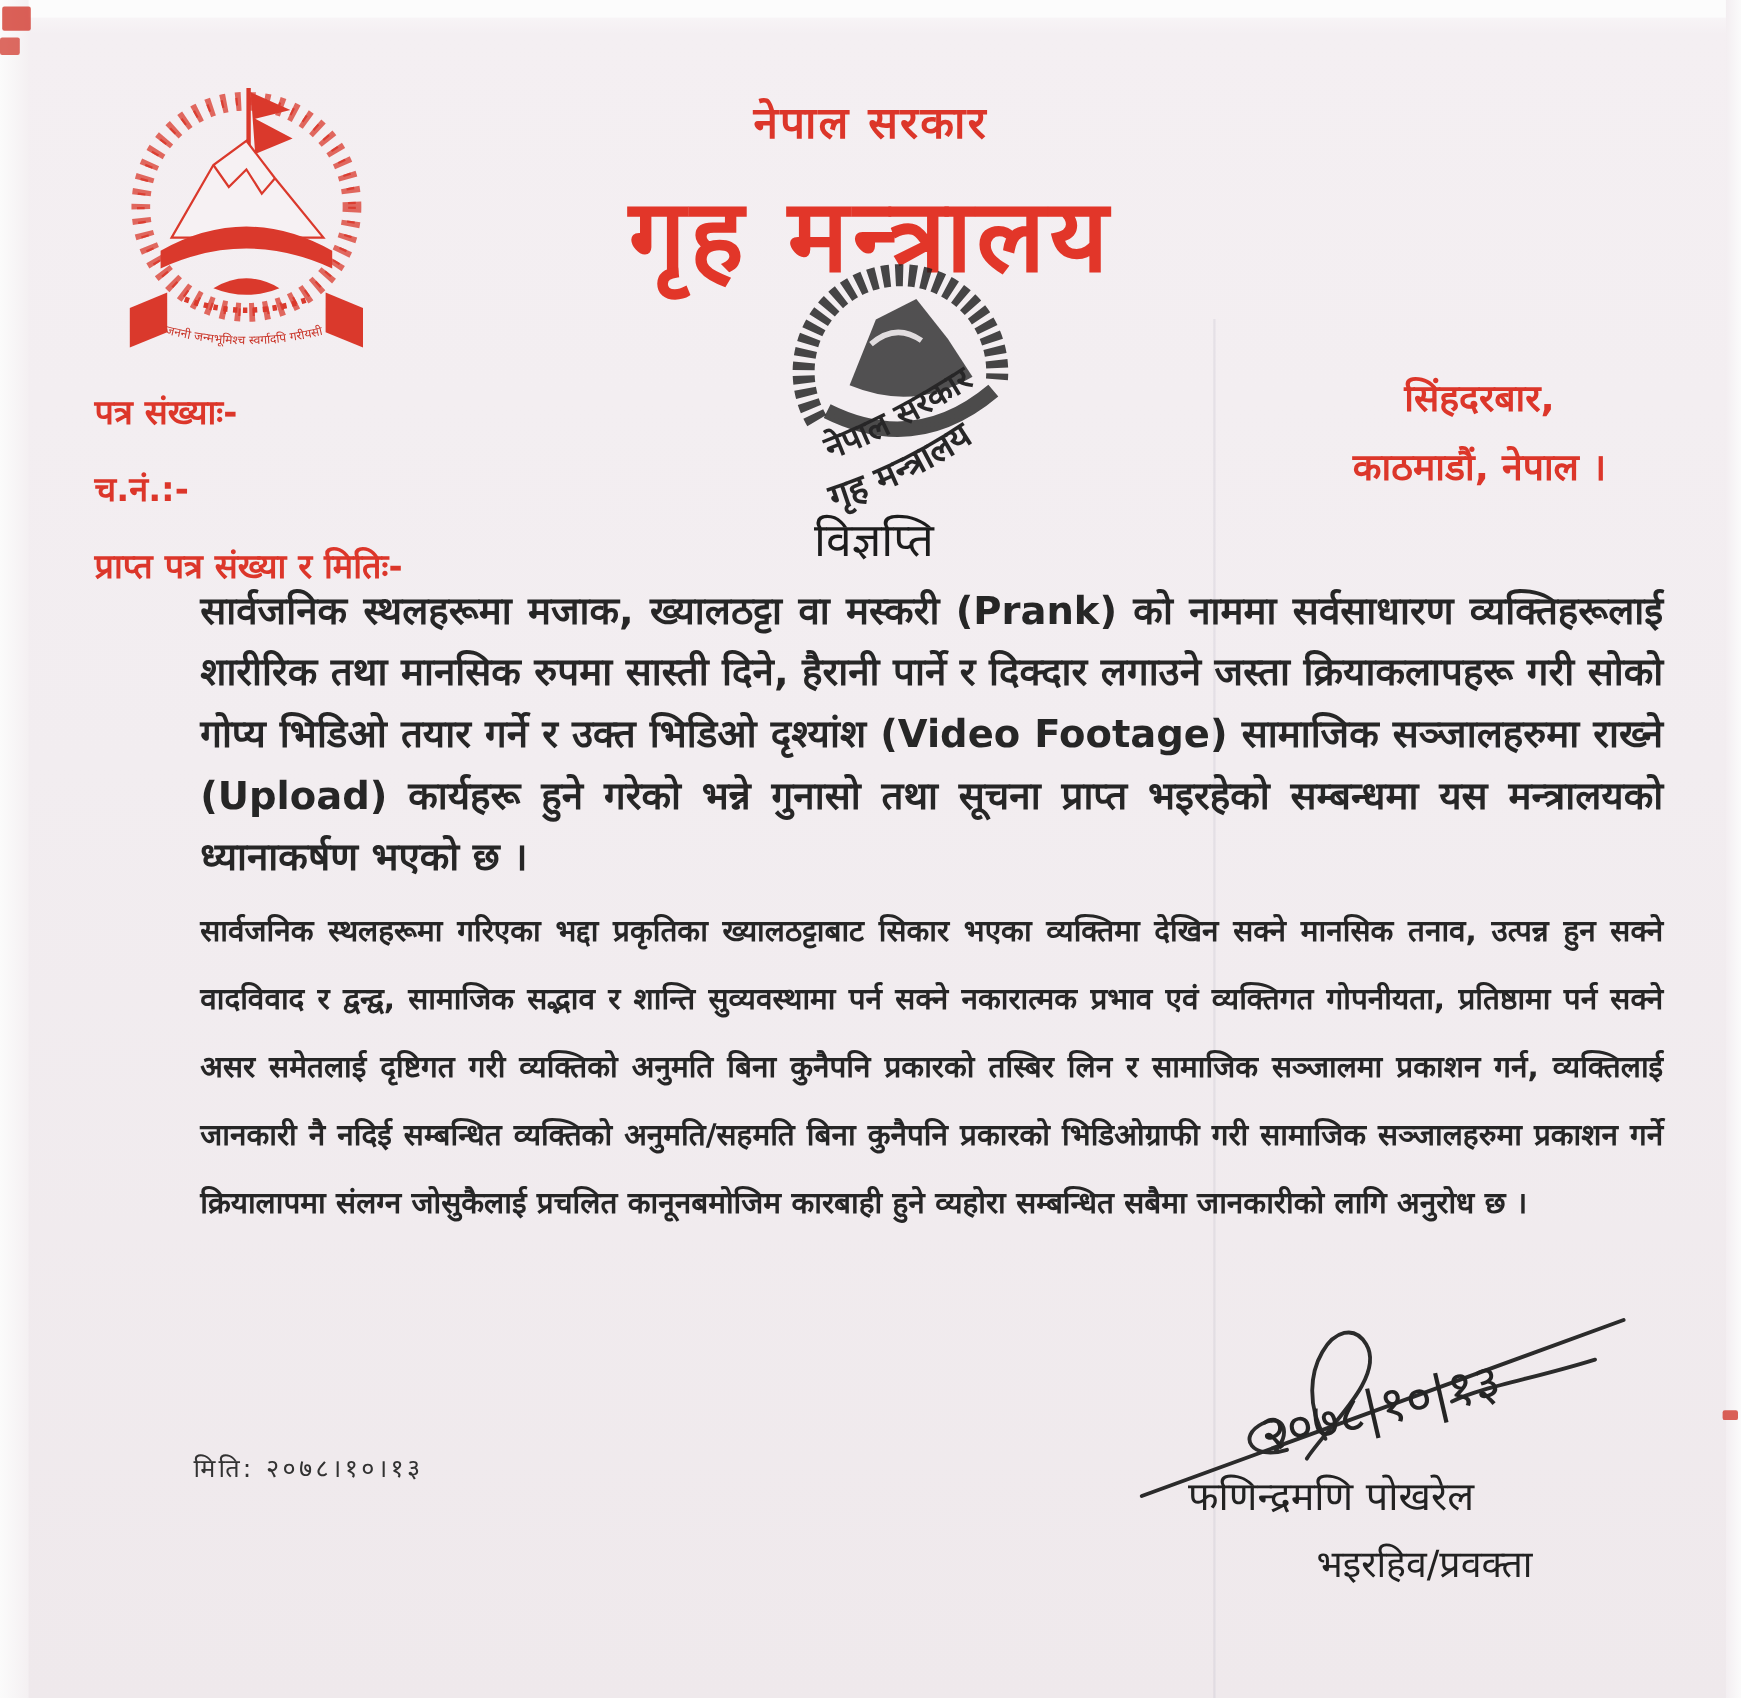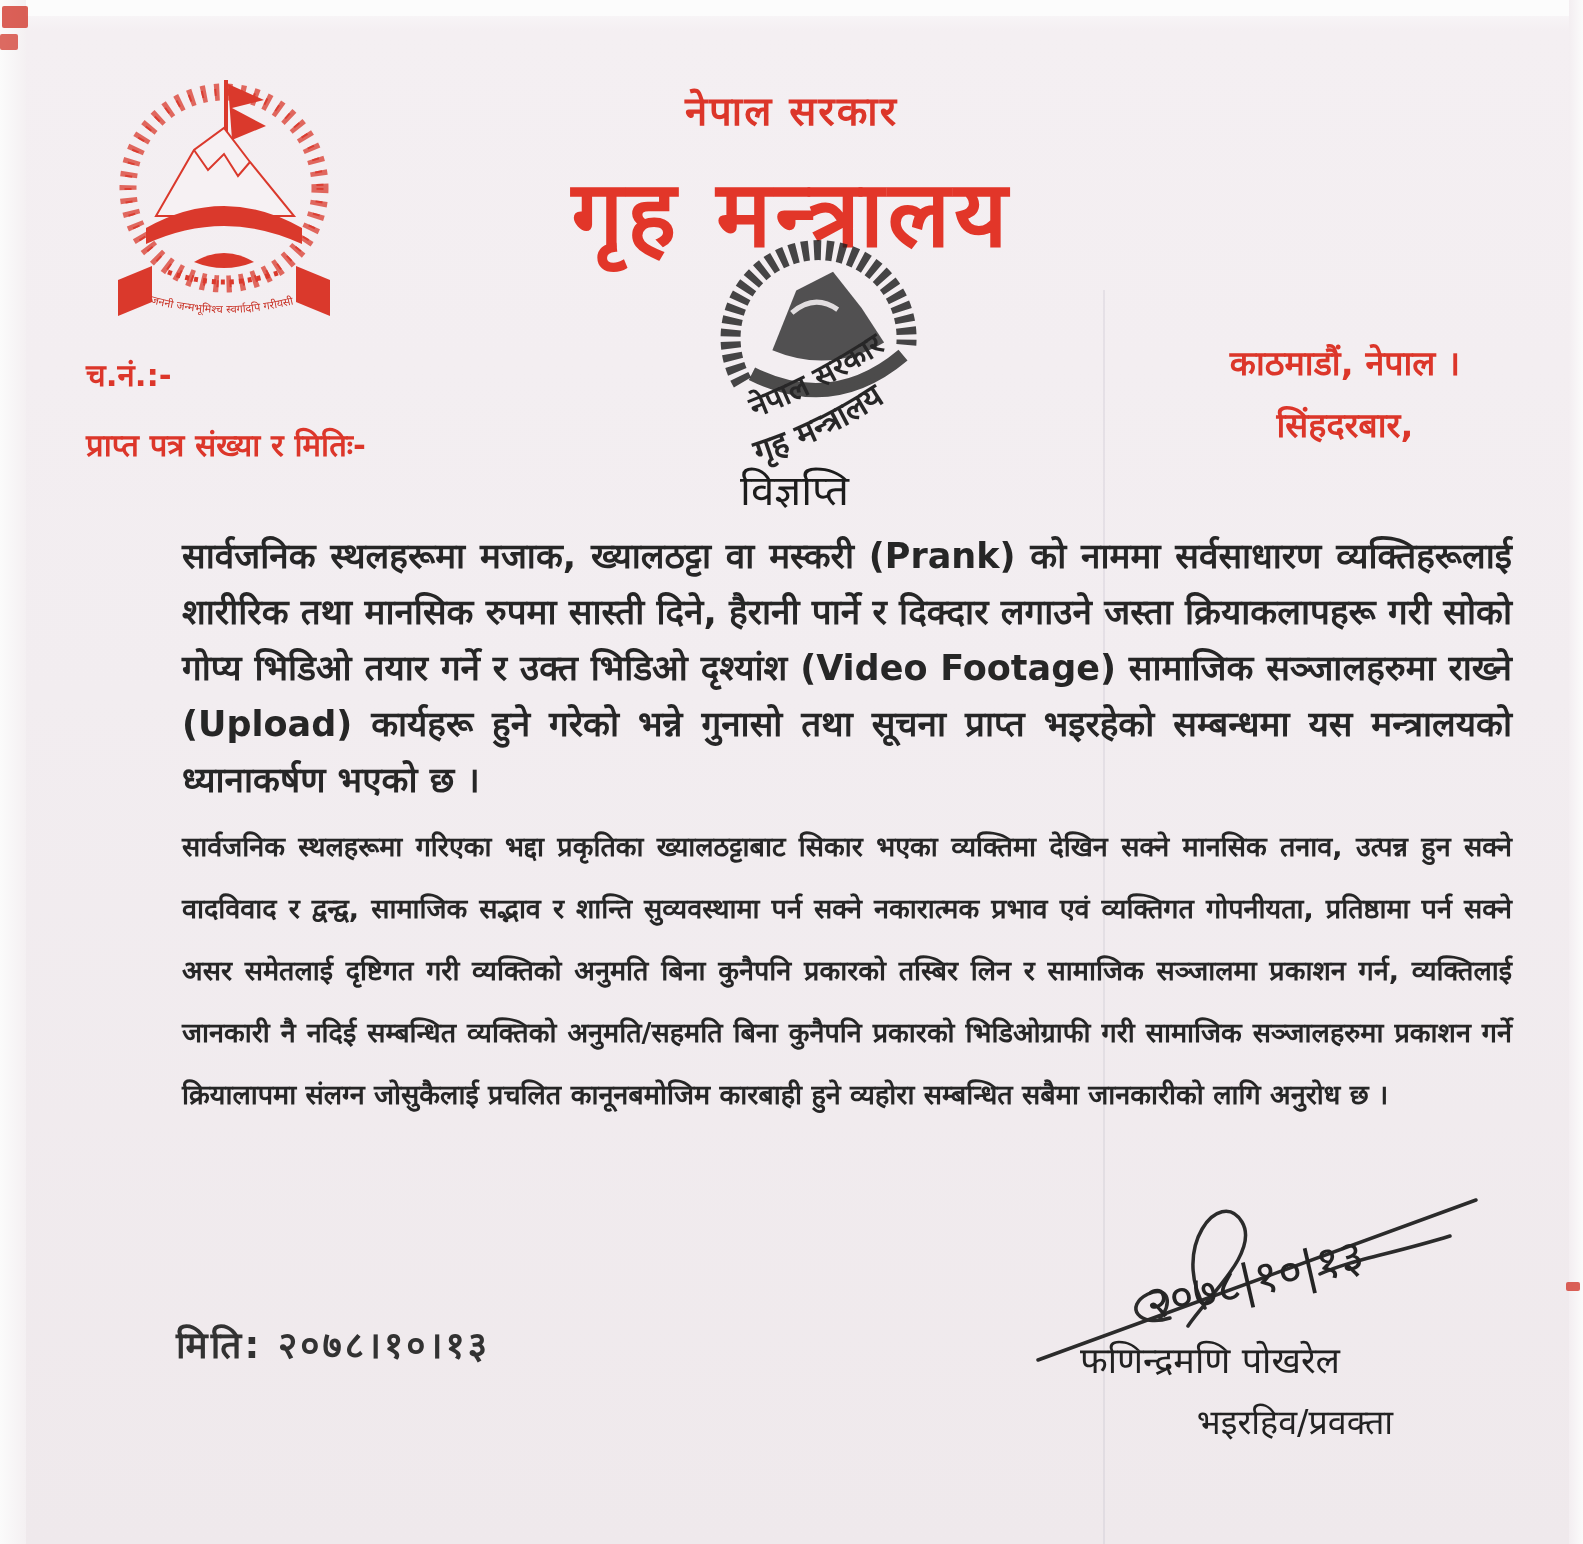--- a/index.html
+++ b/index.html
@@ -28,21 +28,21 @@
 
   .meta-left{position:absolute;left:86px;top:340px;color:#dc362a;font-size:31px;font-weight:bold;line-height:70px;}
   .meta-right{position:absolute;left:1180px;top:332px;width:330px;text-align:center;
     color:#dc362a;font-size:34px;font-weight:bold;line-height:62px;}
 
   .body-text{position:absolute;left:182px;width:1330px;color:#262626;
     text-align:justify;font-weight:bold;}
   .para1{top:528px;font-size:35px;line-height:56px;}
   .para2{top:816px;font-size:27px;line-height:62px;}
 
-  .date-line{position:absolute;left:176px;top:1318px;font-size:37px;color:#323232;letter-spacing:3px;font-weight:bold;}
+  .date-line{position:absolute;left:176px;top:1318px;font-size:23px;color:#323232;letter-spacing:3px;}
   .signature{position:absolute;left:1020px;top:1178px;width:480px;height:200px;}
   .sig-name{position:absolute;left:1080px;top:1335px;width:430px;text-align:left;font-size:36px;color:#222;}
   .sig-title{position:absolute;left:1080px;top:1398px;width:430px;text-align:center;font-size:34px;color:#222;}
 </style>
 </head>
 <body>
 
 <div class="page">
 
   <div class="edge-top"></div>
@@ -105,27 +105,28 @@
       </text>
       <text font-size="32" font-weight="bold" fill="#161616">
         <textPath href="#stampTextPath2" startOffset="2">गृह मन्त्रालय</textPath>
       </text>
     </svg>
   </div>
 
   <div class="notice">विज्ञप्ति</div>
 
   <div class="meta-left">
+    <div>पत्र संख्याः-</div>
     <div>च.नं.:-</div>
     <div>प्राप्त पत्र संख्या र मितिः-</div>
   </div>
 
   <div class="meta-right">
+    <div>सिंहदरबार,</div>
     <div>काठमाडौं, नेपाल ।</div>
-    <div>सिंहदरबार,</div>
   </div>
 
   <div class="body-text para1">सार्वजनिक स्थलहरूमा मजाक, ख्यालठट्टा वा मस्करी (Prank) को नाममा सर्वसाधारण व्यक्तिहरूलाई शारीरिक तथा मानसिक रुपमा सास्ती दिने, हैरानी पार्ने र दिक्दार लगाउने जस्ता क्रियाकलापहरू गरी सोको गोप्य भिडिओ तयार गर्ने र उक्त भिडिओ दृश्यांश (Video Footage) सामाजिक सञ्जालहरुमा राख्ने (Upload) कार्यहरू हुने गरेको भन्ने गुनासो तथा सूचना प्राप्त भइरहेको सम्बन्धमा यस मन्त्रालयको ध्यानाकर्षण भएको छ ।</div>
   <div class="body-text para2">सार्वजनिक स्थलहरूमा गरिएका भद्दा प्रकृतिका ख्यालठट्टाबाट सिकार भएका व्यक्तिमा देखिन सक्ने मानसिक तनाव, उत्पन्न हुन सक्ने वादविवाद र द्वन्द्व, सामाजिक सद्भाव र शान्ति सुव्यवस्थामा पर्न सक्ने नकारात्मक प्रभाव एवं व्यक्तिगत गोपनीयता, प्रतिष्ठामा पर्न सक्ने असर समेतलाई दृष्टिगत गरी व्यक्तिको अनुमति बिना कुनैपनि प्रकारको तस्बिर लिन र सामाजिक सञ्जालमा प्रकाशन गर्न, व्यक्तिलाई जानकारी नै नदिई सम्बन्धित व्यक्तिको अनुमति/सहमति बिना कुनैपनि प्रकारको भिडिओग्राफी गरी सामाजिक सञ्जालहरुमा प्रकाशन गर्ने क्रियालापमा संलग्न जोसुकैलाई प्रचलित कानूनबमोजिम कारबाही हुने व्यहोरा सम्बन्धित सबैमा जानकारीको लागि अनुरोध छ ।</div>
 
   <div class="date-line">मिति: २०७८।१०।१३</div>
 
   <div class="signature">
     <svg viewBox="0 0 480 200" width="480" height="200">
       <g fill="none" stroke="#2b2b2b" stroke-width="3.5" stroke-linecap="round">

